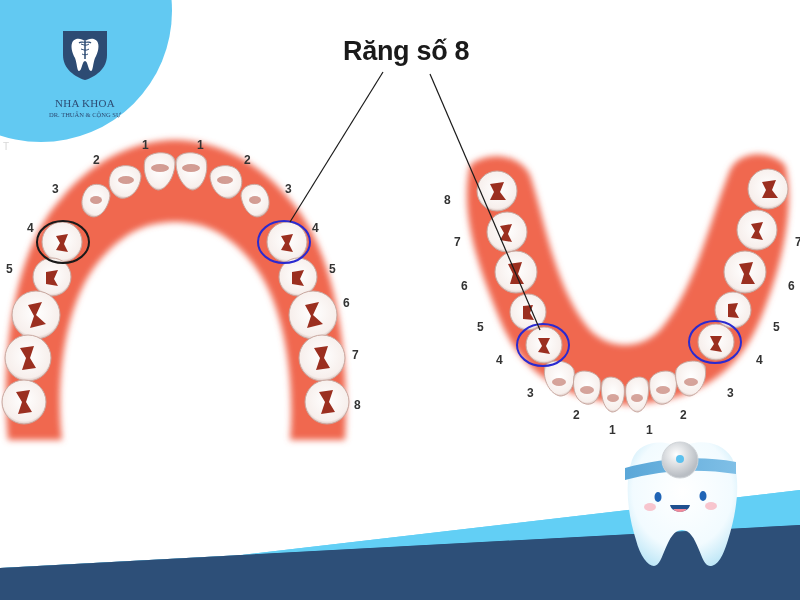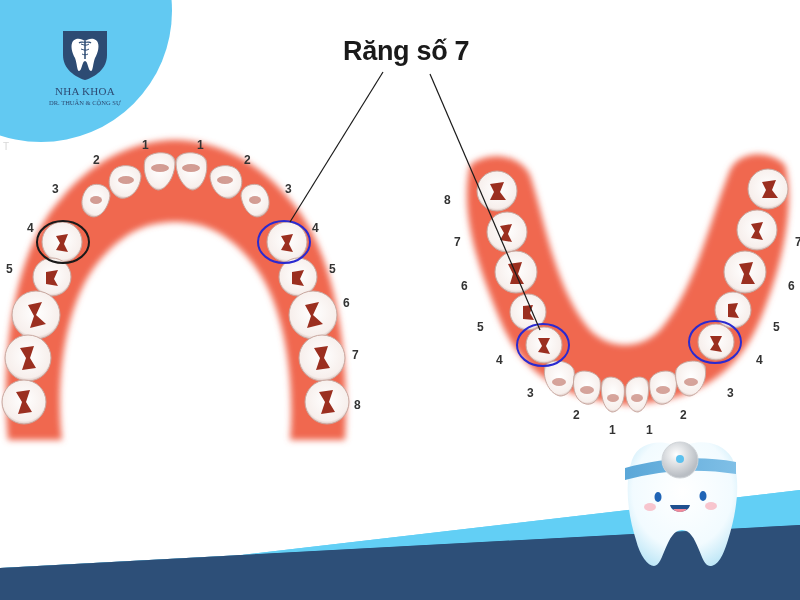--- a/index.html
+++ b/index.html
@@ -1,20 +1,20 @@
 <!DOCTYPE html>
 <html><head>
 <meta charset="utf-8">
 <style>
   html, body { margin:0; padding:0; }
   body { width:800px; height:600px; position:relative; overflow:hidden; background:#ffffff; font-family:"Liberation Sans", sans-serif; }
   .layer { position:absolute; left:0; top:0; }
   .logo-circle { position:absolute; left:-90px; top:-120px; width:262px; height:262px; border-radius:50%; background:#62c9f2; }
   .logo-wrap { position:absolute; left:30px; top:25px; width:110px; text-align:center; }
-  .logo-name { font-family:"Liberation Serif", serif; color:#2d4b73; font-size:11px; letter-spacing:0.3px; margin-top:4px; }
+  .logo-name { font-family:"Liberation Serif", serif; color:#2d4b73; font-size:11px; letter-spacing:0.3px; margin-top:16px; }
   .logo-sub { font-family:"Liberation Serif", serif; color:#2d4b73; font-size:6.5px; margin-top:2px; white-space:nowrap; }
   .title { position:absolute; left:343px; top:36px; font-size:27px; font-weight:bold; color:#1a1a1a; letter-spacing:-0.3px; }
   .num { position:absolute; font-size:12px; font-weight:bold; color:#333; }
   .faint-t { position:absolute; left:3px; top:141px; color:#d8d8d8; font-size:10px; }
 </style>
 </head>
 <body>
 
 <div class="logo-circle"></div>
 <div class="logo-wrap">
@@ -24,21 +24,21 @@
     <line x1="28" y1="16" x2="28" y2="34" stroke="#2d4b73" stroke-width="1.5"></line>
     <path d="M24 19 C27 20 29 21 32 19 M24 24 C27 25 29 26 32 24 M25 29 C27 30 29 30 31 29" stroke="#2d4b73" stroke-width="1" fill="none"></path>
     <path d="M22 18 C24 16 26 18 28 17 C30 18 32 16 34 18" stroke="#2d4b73" stroke-width="1.2" fill="none"></path>
   </svg>
   <div class="logo-name">NHA KHOA</div>
   <div class="logo-sub">DR. THUẤN &amp; CỘNG SỰ</div>
 </div>
 
 <div class="faint-t">T</div>
 
-<div class="title">Răng số 7</div>
+<div class="title">Răng số 8</div>
 
 <svg class="layer" width="800" height="600" viewBox="0 0 800 600">
   <defs>
     <filter id="soft" x="-10%" y="-10%" width="120%" height="120%">
         <feGaussianBlur stdDeviation="3"></feGaussianBlur>
       </filter>
     <radialGradient id="toothG" cx="50%" cy="45%" r="60%">
       <stop offset="0%" stop-color="#ffffff"></stop>
       <stop offset="80%" stop-color="#f7efec"></stop>
       <stop offset="100%" stop-color="#c9a9a2"></stop>

